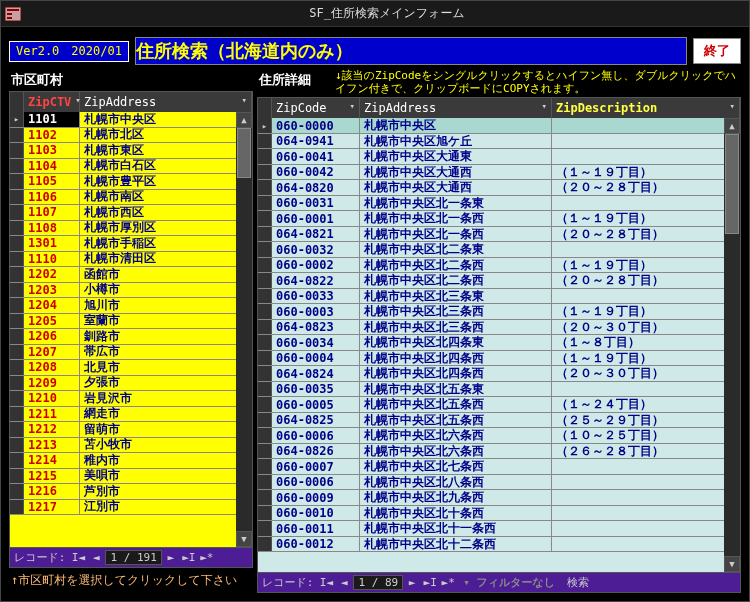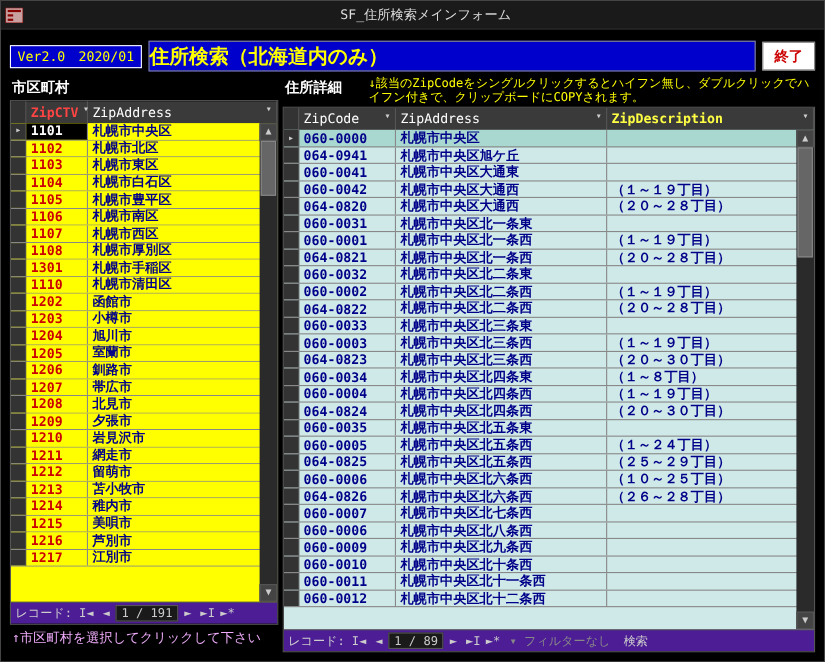--- a/index.html
+++ b/index.html
@@ -11,21 +11,21 @@
   .content { flex: 1; background: #000; padding: 4px; display: flex; flex-direction: column; overflow: hidden; }
   .header-row { display: flex; align-items: center; gap: 6px; margin: 6px 4px 4px 4px; }
   .ver-box { background: #0000cc; color: #ff0; border: 1px solid #fff; padding: 1px 6px; font-size: 12px; }
   .main-title { flex: 1; text-align: left; color: #ff0; background: #0000cc; font-size: 18px; font-weight: bold; padding: 1px 0; border: 1px solid #888; }
   .end-btn { background: #fff; color: #c00; border: 1px solid #888; padding: 3px 10px; font-weight: bold; font-size: 13px; cursor: pointer; }
   .body-row { flex: 1; display: flex; gap: 4px; overflow: hidden; padding: 0 4px 4px 4px; }
   .left-pane { width: 244px; display: flex; flex-direction: column; }
   .right-pane { flex: 1; display: flex; flex-direction: column; }
   .pane-title { color: #fff; font-weight: bold; font-size: 13px; padding: 2px 2px; }
   .hint { color: #ff0; font-size: 11px; padding: 0 2px 2px 2px; line-height: 1.2; }
-  .sub-hint { color: #f0abfc; font-size: 12px; padding: 4px 2px; }
+  .sub-hint { color: #fdba74; font-size: 12px; padding: 4px 2px; }
   .right-header { display: flex; align-items: flex-start; gap: 20px; }
   .right-header .pane-title { white-space: nowrap; }
   .grid-wrap { flex: 1; background: #000; border: 1px solid #555; display: flex; flex-direction: column; overflow: hidden; }
   .grid-head { display: flex; background: #3a3a3a; color: #fff; font-size: 12px; }
   .grid-head .cell { border-right: 1px solid #555; padding: 3px 4px; display: flex; align-items: flex-start; gap: 4px; }
   .grid-head .sort { margin-left: auto; font-size: 9px; color: #ccc; }
   .grid-head .red { color: #f44; font-weight: bold; }
   .grid-head .yellow { color: #ff4; font-weight: bold; }
   .grid-body { flex: 1; overflow: hidden; background: #ff0; position: relative; }
   .grid-body.detail { background: #cfe8e8; }
@@ -39,21 +39,21 @@
   .right-grid .c2 { flex: 1; color: #008; font-weight: bold; }
   .right-grid .row.sel { background: #a8d8d0; }
   .scrollbar { position: absolute; right: 0; top: 0; bottom: 0; width: 16px; background: #2a2a2a; display: flex; flex-direction: column; }
   .scrollbar .btn { height: 16px; background: #444; color: #ccc; font-size: 9px; display: flex; align-items: center; justify-content: center; border: 1px solid #555; cursor: pointer; }
   .scrollbar .track { flex: 1; position: relative; }
   .scrollbar .thumb { position: absolute; left: 1px; right: 1px; background: #666; border: 1px solid #888; }
   .navbar { height: 20px; background: #4c1d95; color: #ccc; display: flex; align-items: center; font-size: 11px; border-top: 1px solid #555; }
   .navbar .lbl { padding: 0 4px; white-space: nowrap; }
   .navbar .nbtn { width: 18px; text-align: center; cursor: pointer; color: #ccc; }
   .navbar .pos { background: #1a1a1a; padding: 0 4px; border: 1px solid #555; }
-  .navbar .extra { padding: 0 6px; color: #888; white-space: nowrap; }
+  .navbar .extra { padding: 0 6px; color: #888; white-space: nowrap; font-weight: bold; }
   .navbar .search { padding: 0 6px; color: #ccc; }
   .sel-marker { width: 14px; background: #333; border-right: 1px solid #555; display:flex; align-items:center; justify-content:center; color:#ccc; font-size:9px;}
 </style>
 </head>
 <body>
 
 <div class="window">
   <div class="titlebar">
     <svg class="icon" viewBox="0 0 16 14">
         <rect x="0" y="0" width="16" height="14" fill="#c9a0a0" stroke="#800"></rect>

